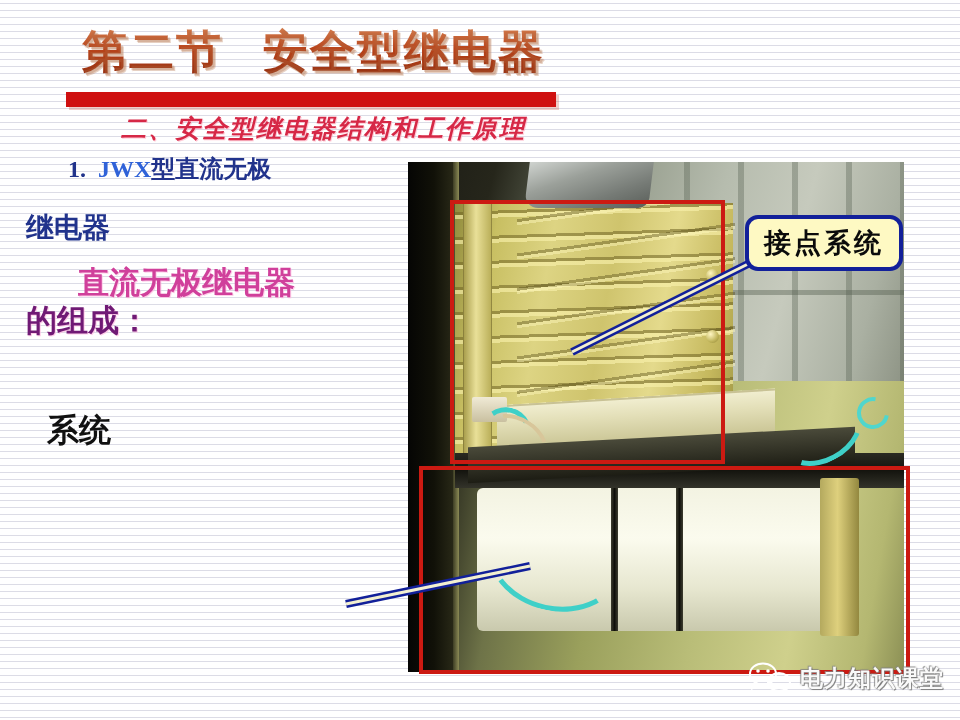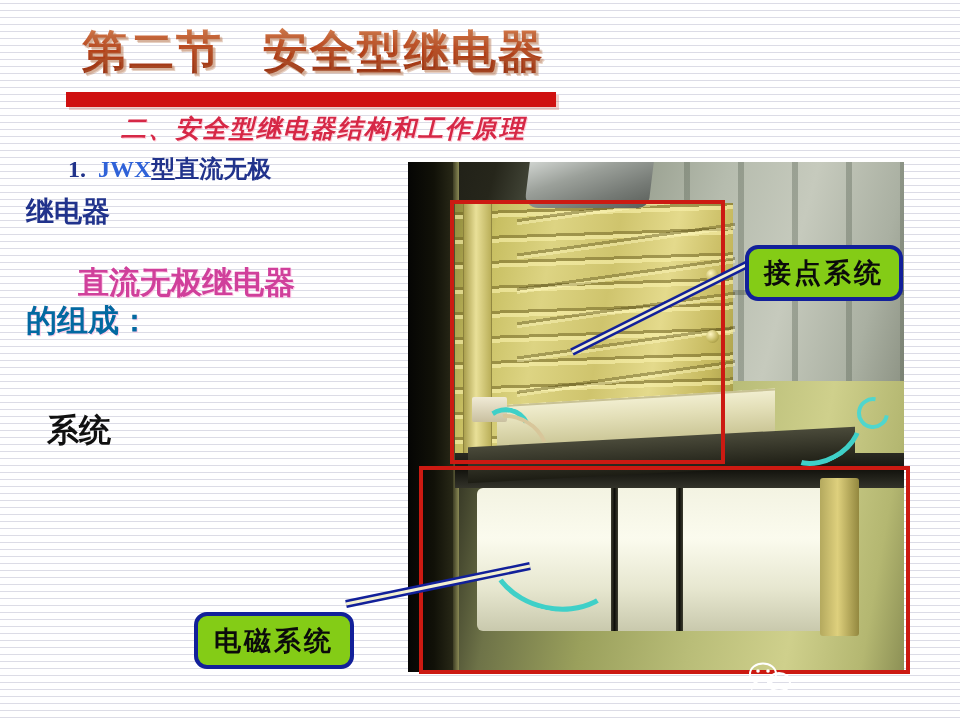--- a/index.html
+++ b/index.html
@@ -93,24 +93,24 @@
   
   .body-line {
     position: absolute;
     z-index: 6;
     white-space: pre;
     font-family: "Liberation Serif", "DejaVu Serif", serif;
     line-height: 1.15;
   }
   .ln-1 { left: 68px; top: 156px; font-size: 24px; font-weight: 700; color: #21338c; }
   .ln-1 .jwx { color: #2f62d8; font-family: "Liberation Serif", serif; }
-  .ln-2 { left: 26px; top: 196px; font-size: 28px; font-weight: 700; color: #21338c; font-family: Liberation Serif, serif; }
+  .ln-2 { left: 26px; top: 212px; font-size: 28px; font-weight: 700; color: #21338c; font-family: Liberation Serif, serif; }
   .ln-3 { left: 78px; top: 247px; font-size: 31px; font-weight: 700; color: #d0409b;
           text-shadow: 1px 1px 0 rgba(255,190,225,0.75); margin-top: 18px; }
-  .ln-4 { left: 26px; top: 303px; font-size: 31px; font-weight: 700; color: #0369a1;
+  .ln-4 { left: 26px; top: 303px; font-size: 31px; font-weight: 700; color: #701a75;
           text-shadow: 1px 1px 0 rgba(255,190,225,0.75); }
   .ln-5 { left: 78px; top: 358px; font-size: 32px; font-weight: 700; color: #111111; }
   .ln-6 { left: 26px; top: 412px; font-size: 32px; font-weight: 700; color: #111111; margin-left: 21px; }
 
   
   #photo {
     position: absolute;
     left: 408px;
     top: 162px;
     width: 496px;
@@ -252,32 +252,31 @@
     border: 4px solid #cc1a12;
     z-index: 3;
   }
   #hl-contacts { left: 450px; top: 200px; width: 267px; height: 256px; }
   #hl-coil     { left: 419px; top: 466px; width: 483px; height: 200px; }
 
   
   .callout {
     position: absolute;
     z-index: 9;
-    background: #84cc16;
+    background: #fef9c3;
     border: 4px solid #12209a;
     border-radius: 13px;
     font-family: "Liberation Serif", "DejaVu Serif", serif;
     font-weight: 700;
     color: #0b0b0b;
     letter-spacing: 3px;
     display: flex;
     align-items: center;
     justify-content: center;
     white-space: pre;
-    margin-top: 30px;
   }
   #callout-contacts {
     left: 745px; top: 215px; width: 150px; height: 48px; font-size: 27px;
   }
   #callout-coil {
     left: 194px; top: 582px; width: 152px; height: 49px; font-size: 27px;
   }
   
   #leaders { position: absolute; inset: 0; z-index: 8; pointer-events: none; }
 
@@ -359,28 +358,28 @@
   <div class="hl-box" id="hl-coil"></div>
 
   <svg id="leaders" width="960" height="720">
     <polyline points="752,262 572,352" fill="none" stroke="#12209a" stroke-width="8"></polyline>
     <polyline points="752,262 572,352" fill="none" stroke="#f3f0d0" stroke-width="3"></polyline>
     <polyline points="346,604 530,566" fill="none" stroke="#12209a" stroke-width="8"></polyline>
     <polyline points="346,604 530,566" fill="none" stroke="#f3f0d0" stroke-width="3"></polyline>
   </svg>
 
   <div class="callout" id="callout-contacts">接点系统</div>
-  <div class="callout" id="callout-coil">电磁系统</div>
 
   <div id="watermark">
     <svg width="46" height="32" viewBox="0 0 46 32">
       <ellipse cx="15" cy="12" rx="13" ry="10.5" fill="none" stroke="#ffffff" stroke-width="2"></ellipse>
       <path d="M8 20 L5 26 L12 22" fill="none" stroke="#ffffff" stroke-width="2"></path>
       <circle cx="10" cy="9" r="1.8" fill="#ffffff"></circle>
       <circle cx="20" cy="9" r="1.8" fill="#ffffff"></circle>
       <ellipse cx="31" cy="20" rx="11" ry="9" fill="none" stroke="#ffffff" stroke-width="2"></ellipse>
       <path d="M38 27 L41 31 L36 28" fill="none" stroke="#ffffff" stroke-width="2"></path>
       <circle cx="27" cy="18" r="1.5" fill="#ffffff"></circle>
       <circle cx="35" cy="18" r="1.5" fill="#ffffff"></circle>
     </svg>
+    <span class="wm-text">电力知识课堂</span>
   </div>
 
 </div>
 
 </body></html>

